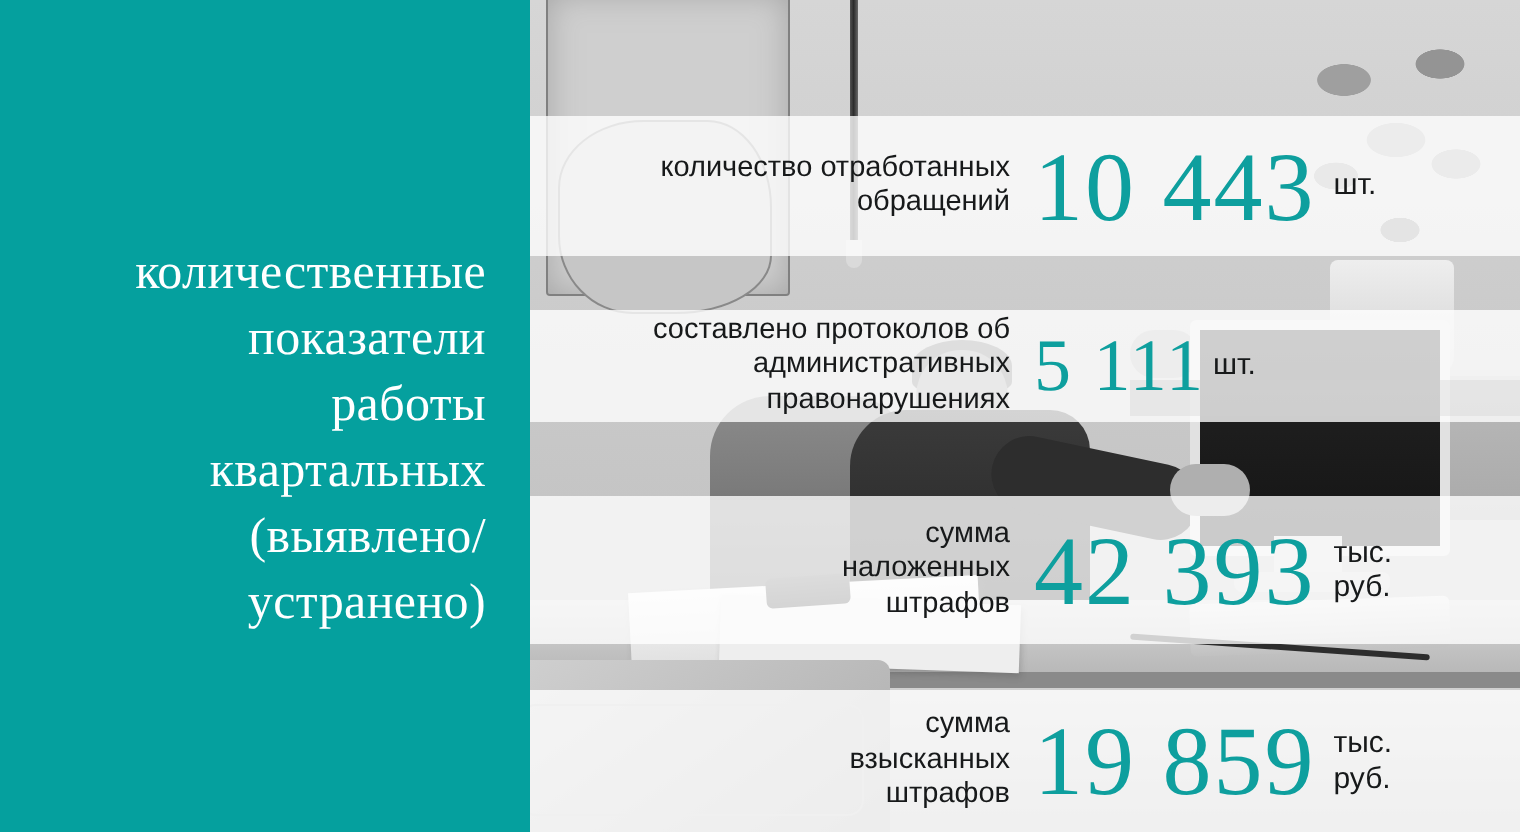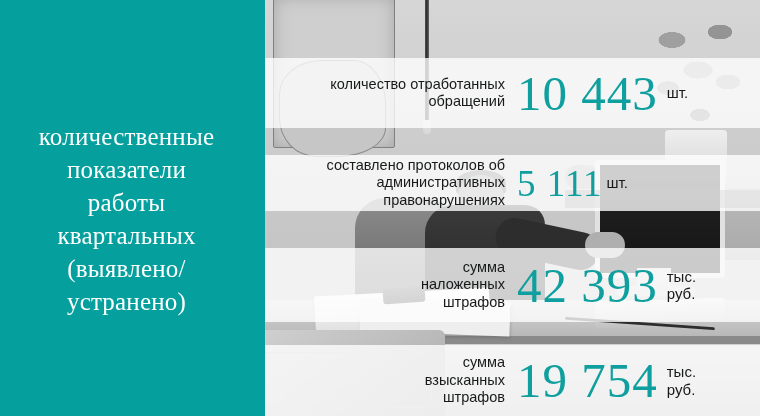--- a/index.html
+++ b/index.html
@@ -15,21 +15,21 @@
   
   .left-panel{
     position:absolute;left:0;top:0;
     width:265px;height:416px;
     background:#05a09e;
     z-index:40;
   }
   .panel-title{
     position:absolute;
     right:22px;left:10px;top:120px;
-    text-align:center;
+    text-align:right;
     color:#ffffff;
     font-family:"Liberation Serif","DejaVu Serif",serif;
     font-size:25px;
     line-height:33px;
     letter-spacing:.2px;
     white-space:pre-line;
   }
 
   
   .photo{
@@ -263,21 +263,21 @@
 штрафов</div>
     <div class="card-value">42 393</div>
     <div class="card-unit">тыс.
 руб.</div>
   </div>
 
   <div class="card card-4">
     <div class="card-label">сумма
 взысканных
 штрафов</div>
-    <div class="card-value">19 754</div>
+    <div class="card-value">19 859</div>
     <div class="card-unit">тыс.
 руб.</div>
   </div>
 
   <div class="left-panel">
     <div class="panel-title">количественные
 показатели
 работы
 квартальных
 (выявлено/

